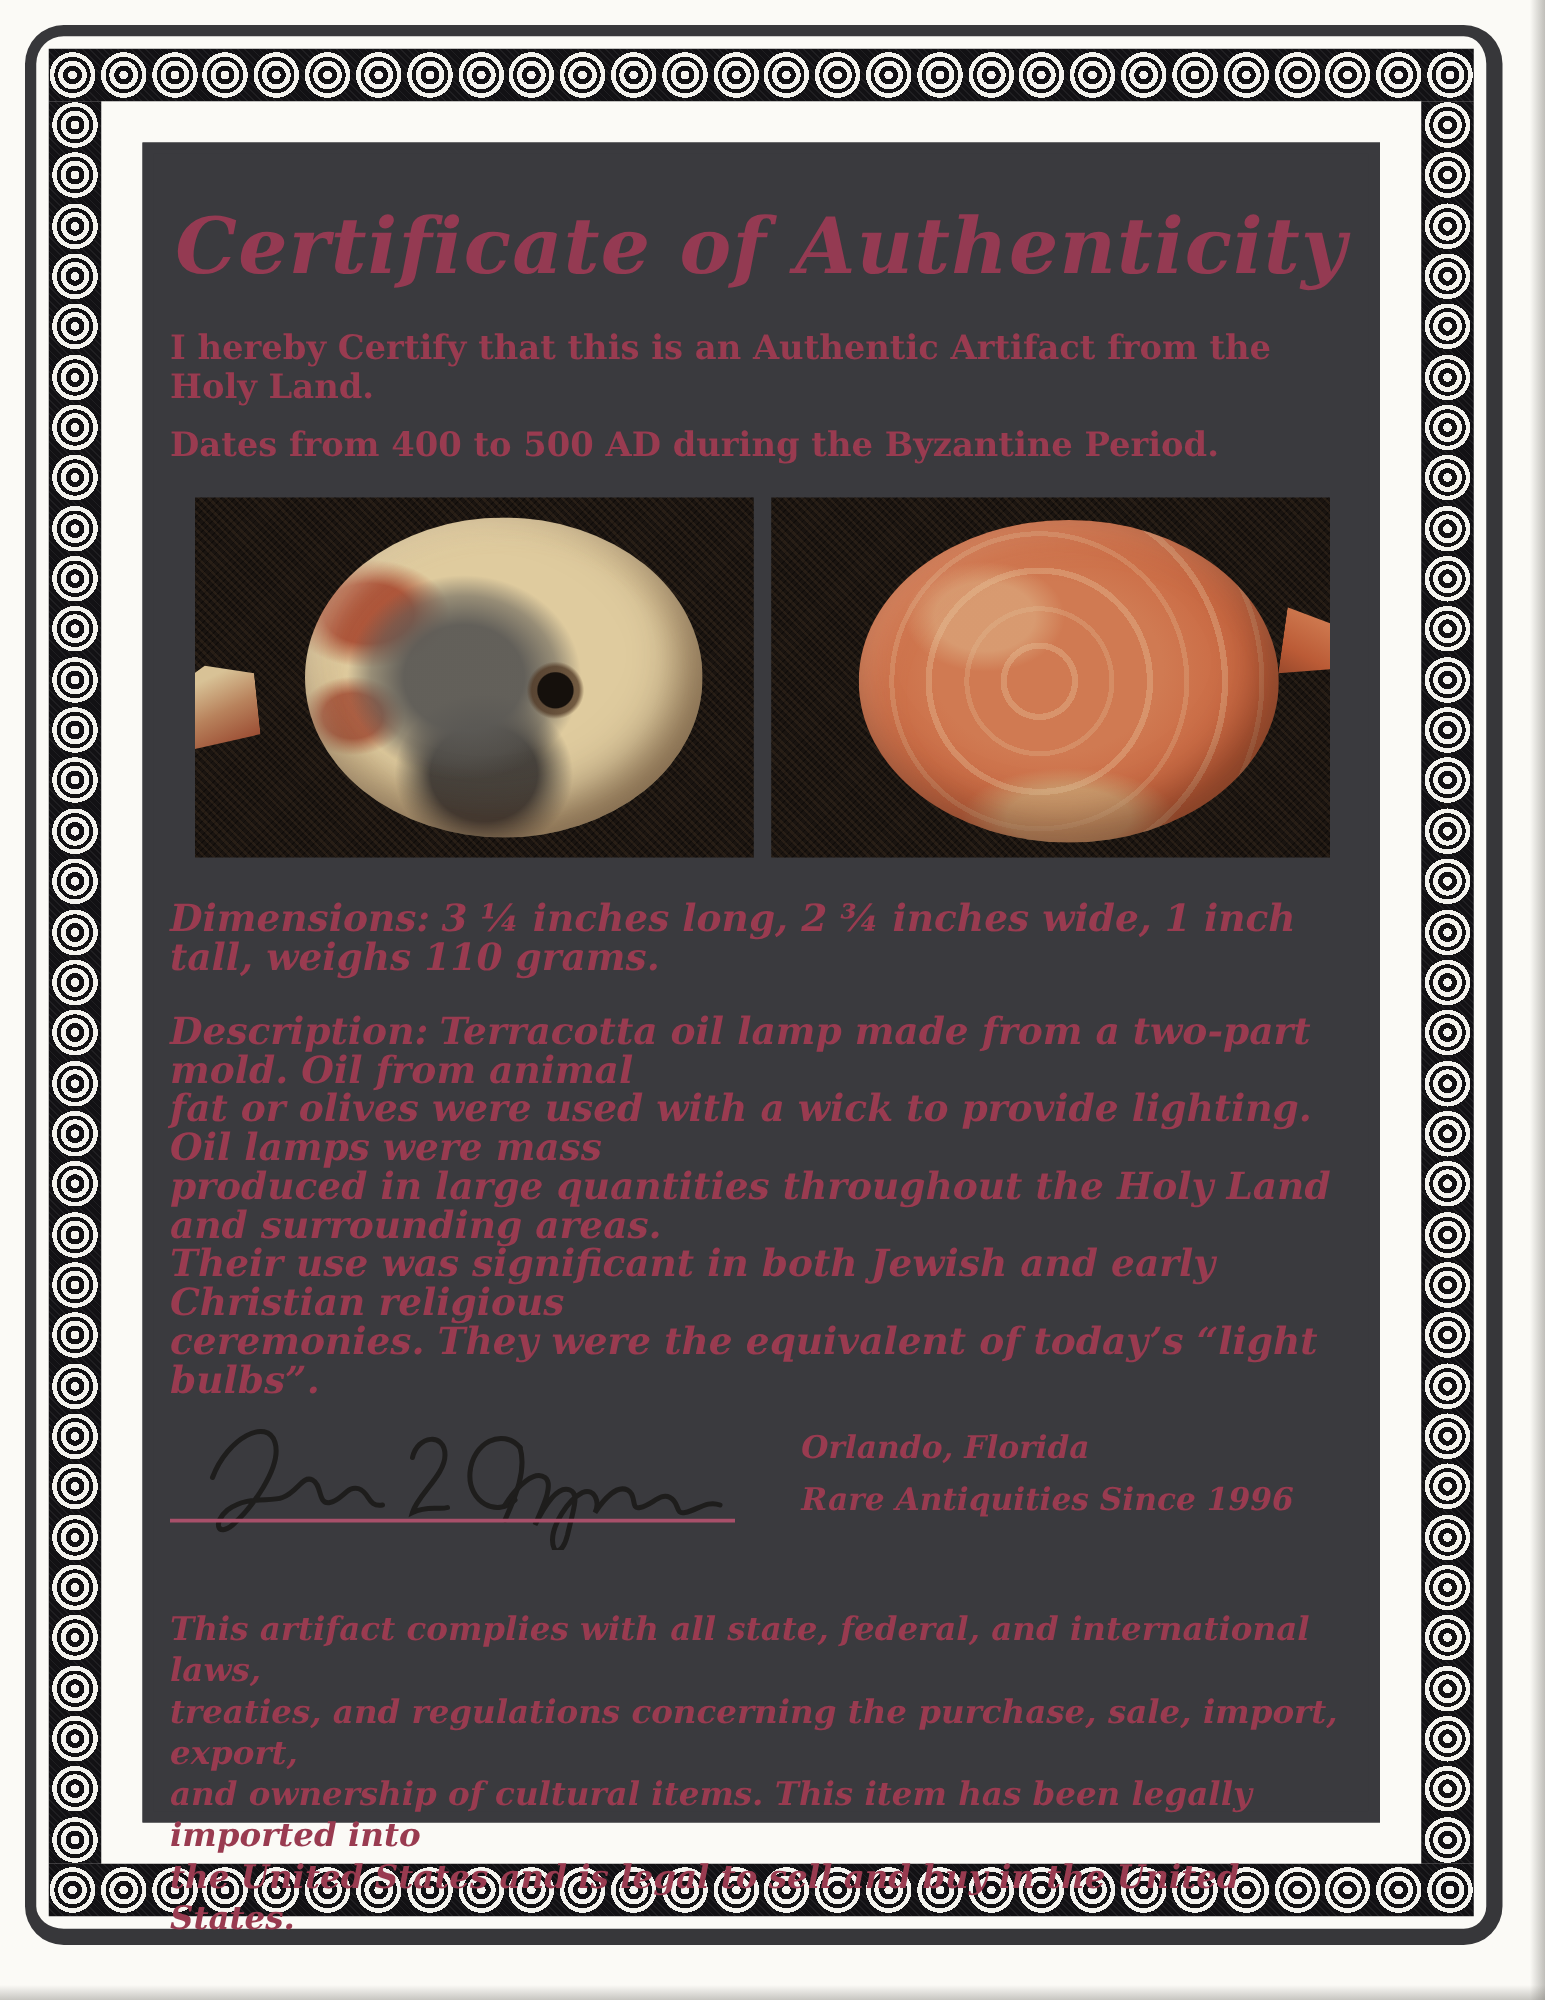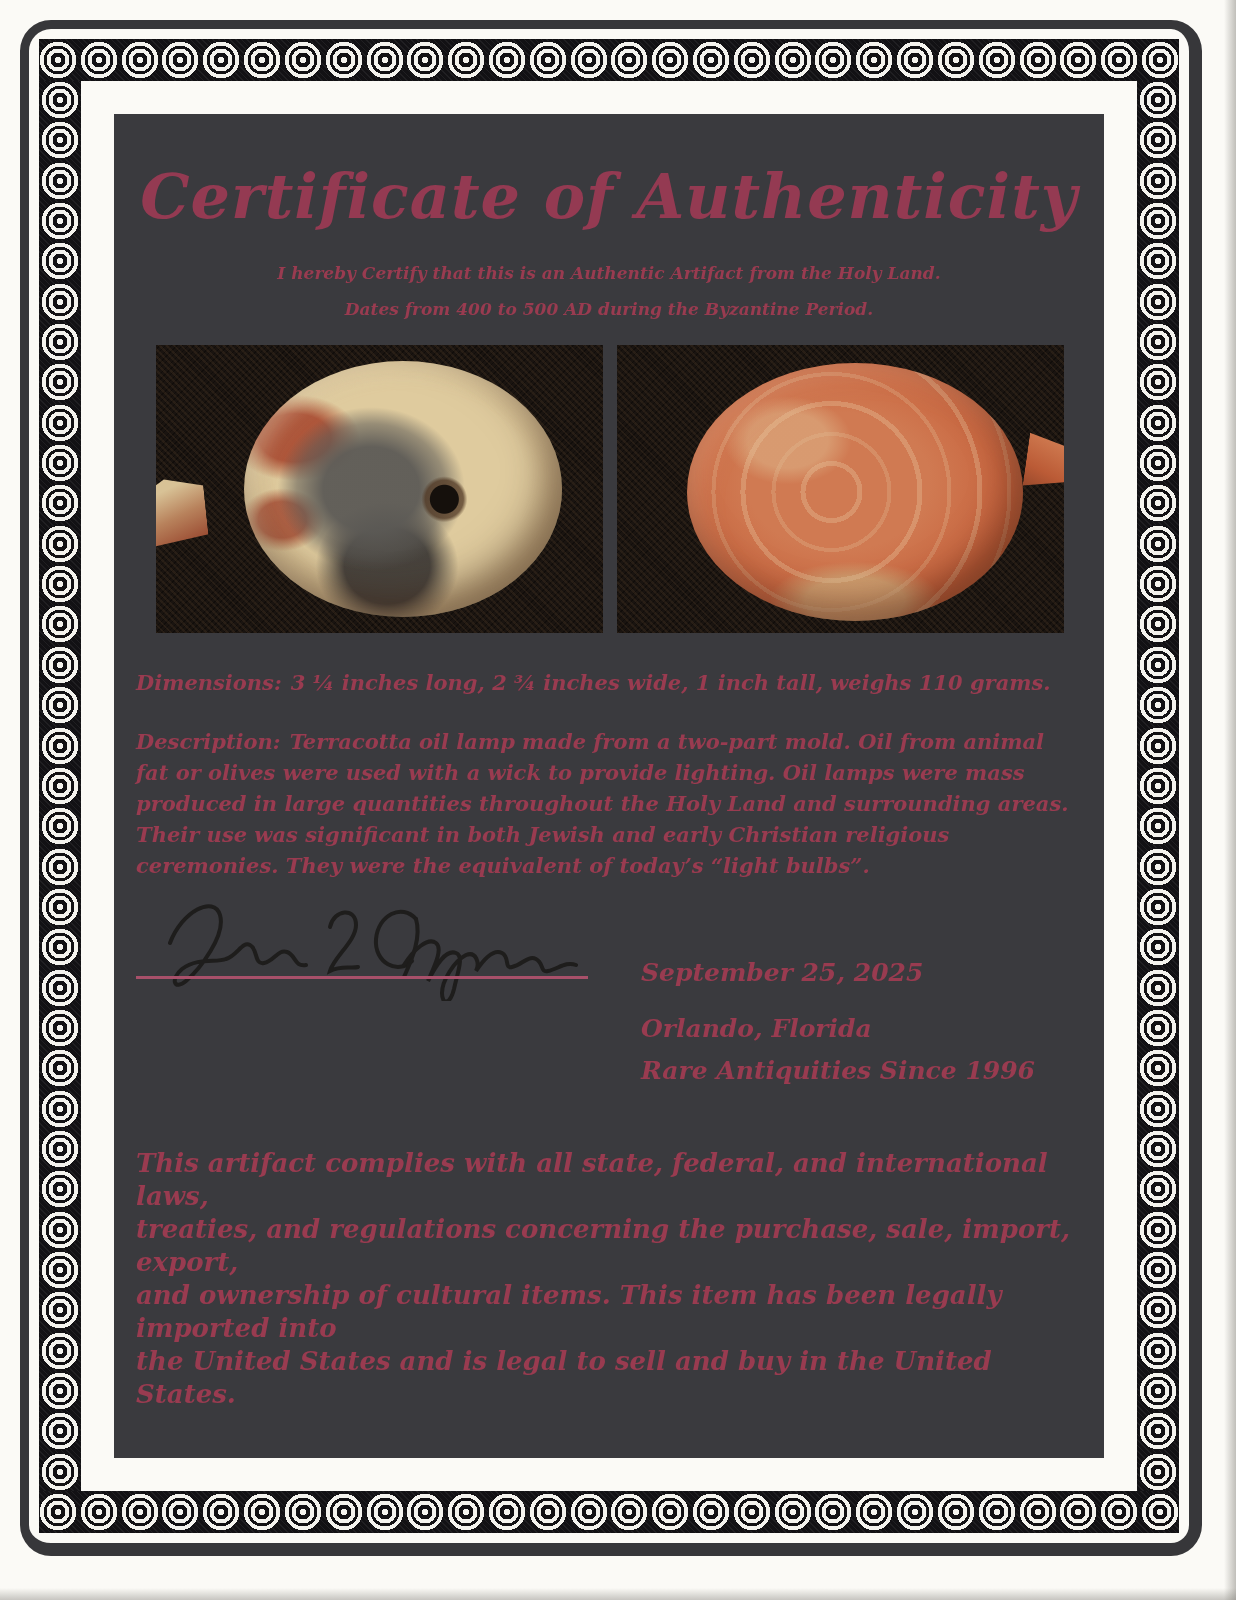--- a/index.html
+++ b/index.html
@@ -33,22 +33,22 @@
           #f4f3ee 7.5px 11.5px,#121114 11.5px 14.5px,
           #f4f3ee 14.5px 18.2px,#121114 18.2px);}
   .frame-inner{position:absolute;inset:54px;border:9px solid transparent;}
   .frame-inner-line{position:absolute;inset:12px;border:9px solid #3a3a3e;
         background-image:none;}
 
   
   .content{position:absolute;inset:30px 12px 12px 12px;padding:0 22px;color:#993b50;}
   .title{margin:28px 0 0 0;text-align:center;font-size:62px;font-weight:bold;
         font-style:italic;letter-spacing:1px;color:#943a52;}
-  .center-line{margin:30px 0 0 0;text-align:center;font-size:17px;font-weight:bold;
-        font-style:italic;}
+  .center-line{margin:30px 0 0 0;text-align:left;font-size:27px;font-weight:bold;
+        }
   .center-line.second{margin-top:16px;}
 
   .photo-row{display:flex;gap:14px;margin:26px 18px 0 20px;}
   .photo{position:relative;flex:1;height:288px;overflow:hidden;
         background-color:#1a1410;background-image:
         repeating-linear-gradient(45deg,rgba(130,95,60,.14) 0 2px,rgba(0,0,0,0) 2px 5px),
         repeating-linear-gradient(-45deg,rgba(0,0,0,.35) 0 1px,rgba(0,0,0,0) 1px 4px);}
   .lamp-top{position:absolute;left:88px;top:16px;width:318px;height:256px;border-radius:50%;
         background:
          radial-gradient(circle 22px at 63% 54%,#15100c 0 14px,rgba(80,55,35,.75) 15px 19px,rgba(0,0,0,0) 23px),
@@ -69,21 +69,21 @@
          repeating-radial-gradient(circle at 43% 50%,rgba(0,0,0,0) 0 26px,rgba(233,200,160,.33) 26px 31px,rgba(0,0,0,0) 31px 56px,rgba(226,190,150,.28) 56px 60px),
          radial-gradient(ellipse 80px 55px at 30% 30%,rgba(224,186,142,.5) 0 50%,rgba(0,0,0,0) 80%),
          radial-gradient(ellipse 110px 50px at 50% 92%,rgba(205,166,118,.8) 0 45%,rgba(0,0,0,0) 78%),
          radial-gradient(ellipse at 45% 46%,#d07a52 35%,#c8643e 65%,#b65833 85%,#8f4527 100%);
         box-shadow:inset -12px -16px 34px rgba(70,30,15,.5),inset 10px 10px 26px rgba(255,225,190,.25);}
   .spout-right{position:absolute;right:-40px;top:88px;width:78px;height:62px;
         background:linear-gradient(200deg,#cf7a50 30%,#bb5b36 70%,#93462a 100%);
         clip-path:polygon(0 8%,70% 28%,100% 52%,72% 74%,0 94%);
         transform:rotate(8deg);}
 
-  .para{margin:28px 0 0 0;font-size:21px;line-height:31px;font-weight:bold;font-style:italic;
+  .para{margin:28px 0 0 0;font-size:30px;line-height:31px;font-weight:bold;font-style:italic;
         white-space:pre-line;}
   .para .label{margin-right:9px;}
   .para.dimensions{margin-top:34px;}
 
   
   .sign-grid{display:grid;grid-template-columns:505px 1fr;margin-top:10px;}
   .sig-cell{position:relative;height:96px;}
   .sig-svg{position:absolute;left:8px;top:-14px;}
   .sig-rule{position:absolute;left:0;bottom:8px;width:452px;border-bottom:3px solid #a8506a;}
   .sign-row{font-size:25px;font-weight:bold;font-style:italic;margin-top:20px;}
@@ -275,21 +275,20 @@
                     <path d="M186,50 C190,32 212,30 212,48 C212,64 190,80 186,94 C198,88 208,92 214,90"></path>
                     <path d="M272,42 C258,26 234,38 232,62 C230,86 254,98 268,84"></path>
                     <path d="M272,42 C278,62 266,86 260,100"></path>
                     <path d="M260,88 C270,72 284,60 292,66 C300,72 288,94 284,104 C292,88 302,72 312,76 C320,79 314,94 310,112 C306,128 298,128 298,116 C298,104 310,84 322,78 C332,74 336,86 332,94 C340,82 350,72 358,76 C366,80 360,92 368,90 C378,88 384,78 392,82 C400,86 396,96 404,94 C414,92 422,84 432,88"></path>
                   </g>
                 </svg>
                 <div class="sig-rule"></div>
               </div>
             </div>
             <div class="right-col">
-              <div class="date-cell">September 25, 2025</div>
               <div class="sign-row">Orlando, Florida</div>
               <div class="sign-row">Rare Antiquities Since 1996</div>
             </div>
           </div>
 
           <p class="legal">This artifact complies with all state, federal, and international laws,
 treaties, and regulations concerning the purchase, sale, import, export,
 and ownership of cultural items. This item has been legally imported into
 the United States and is legal to sell and buy in the United States.</p>
 

